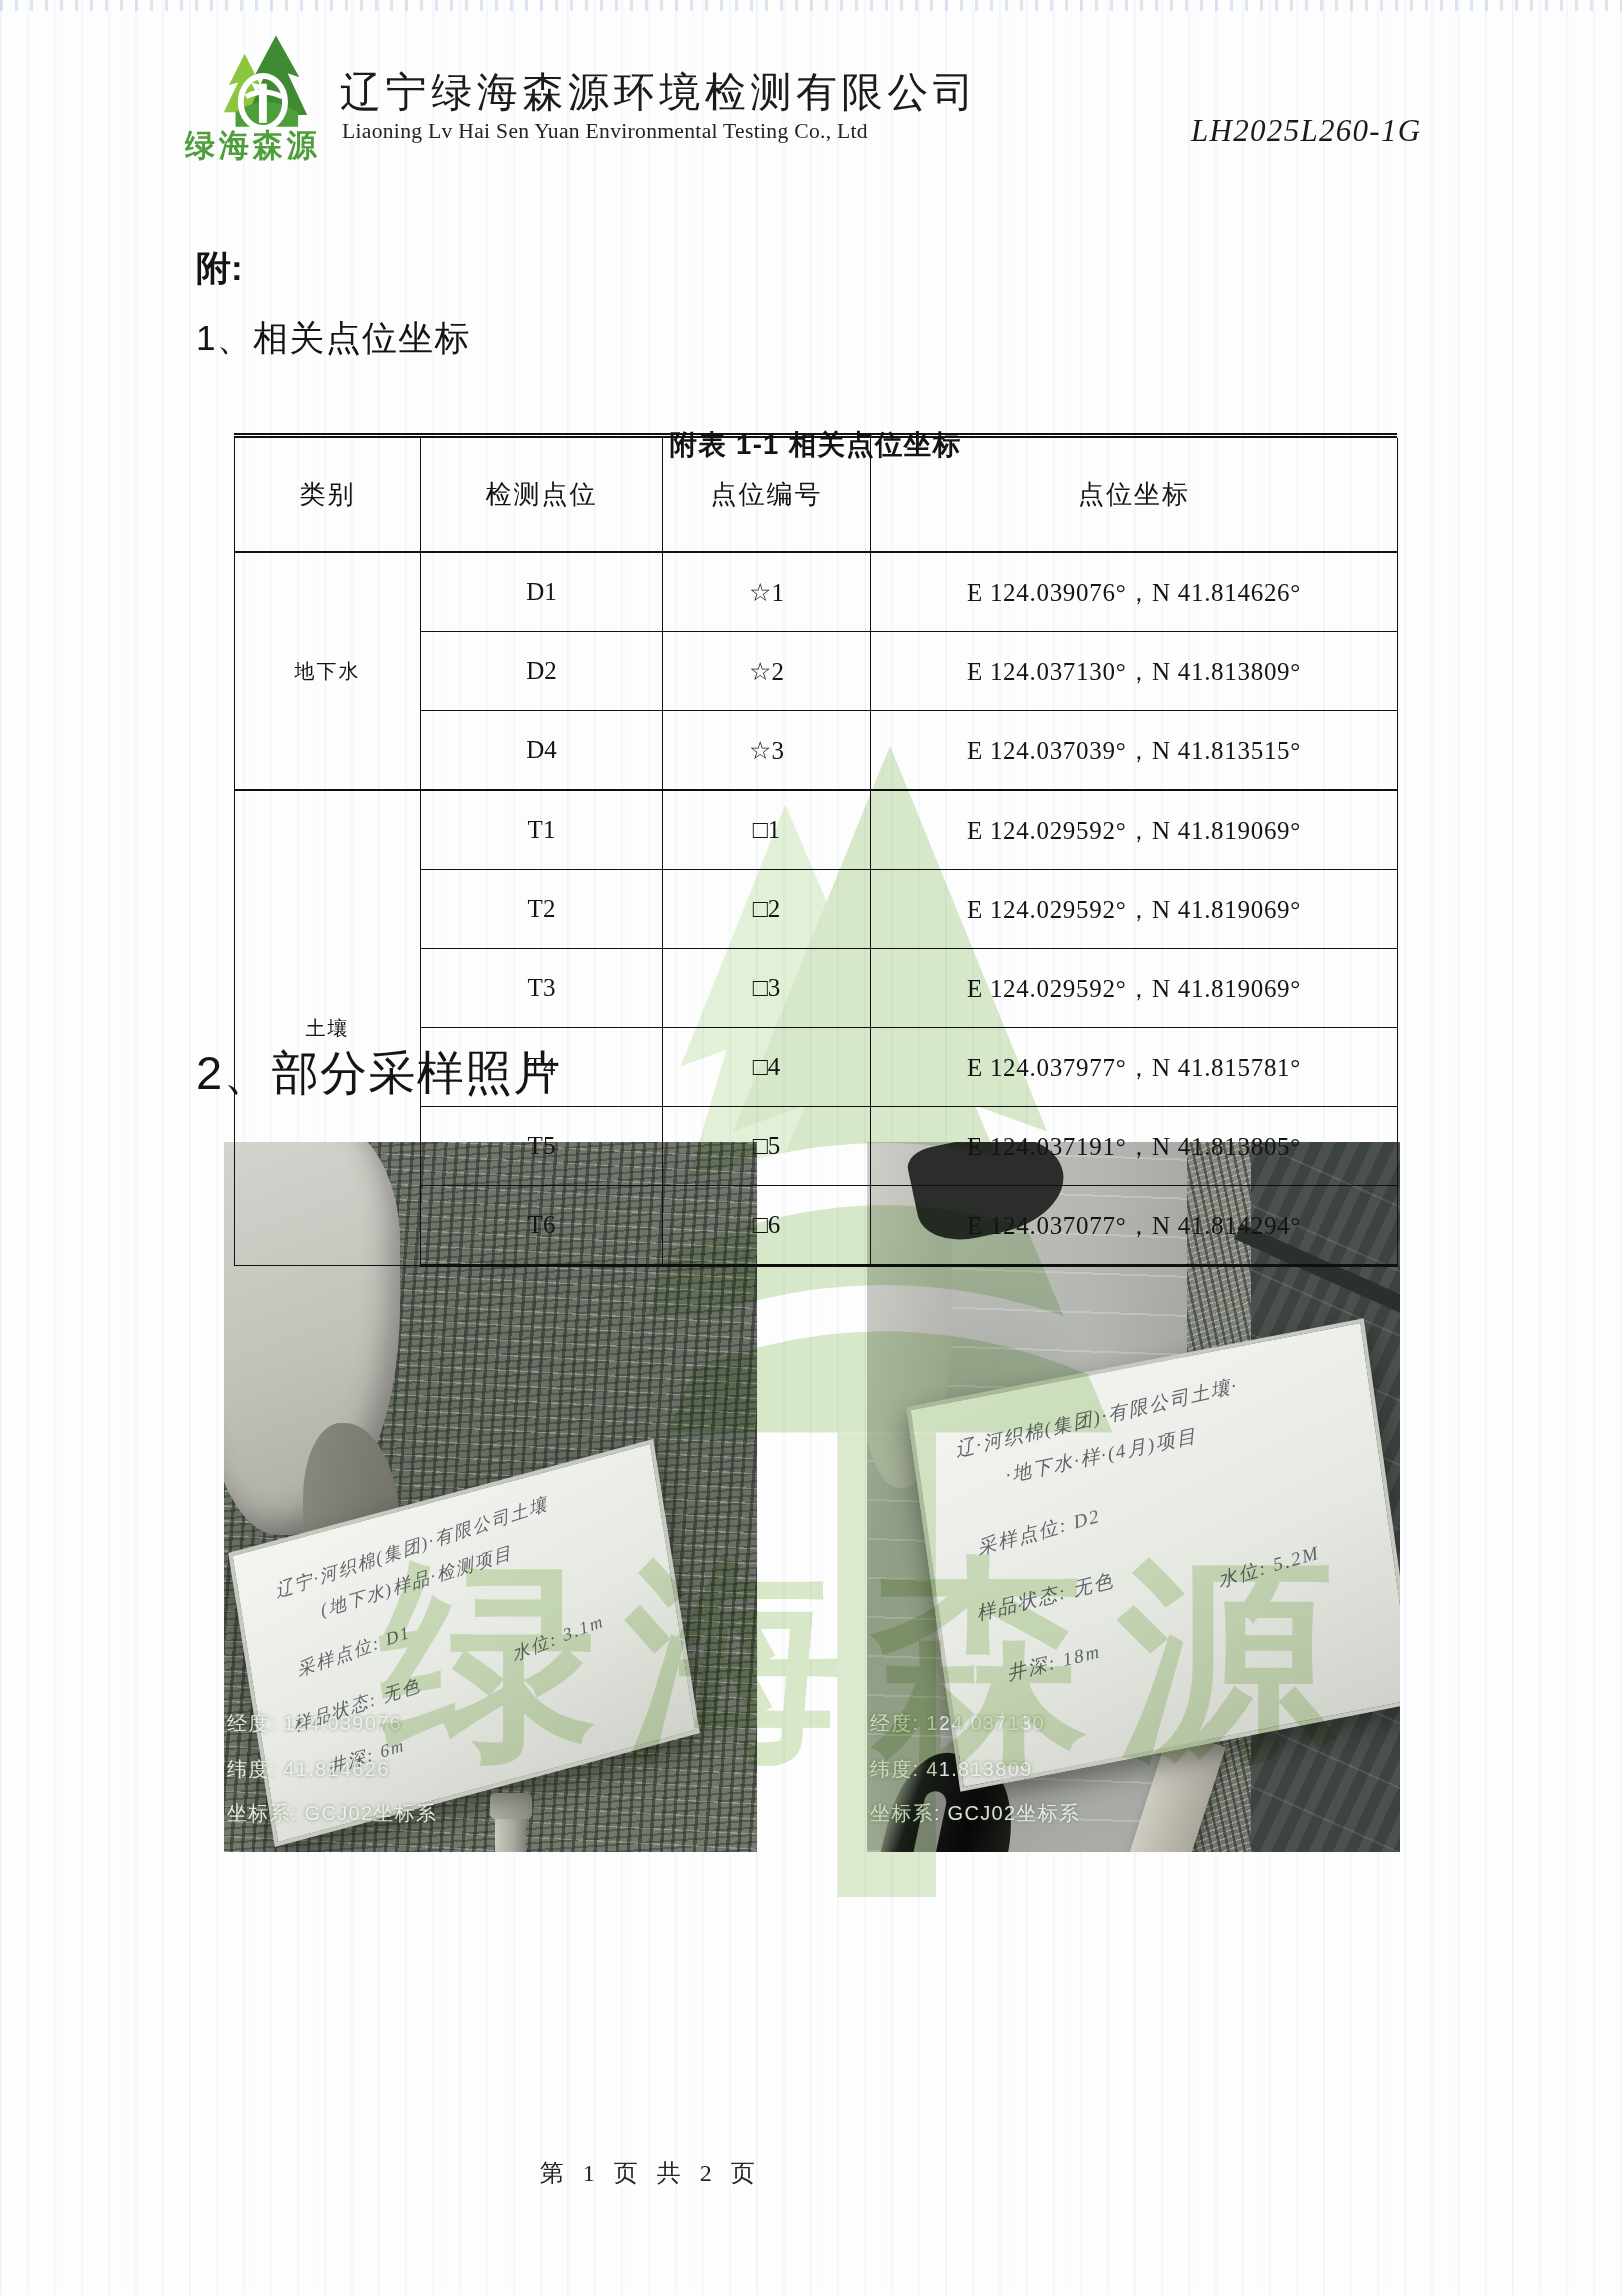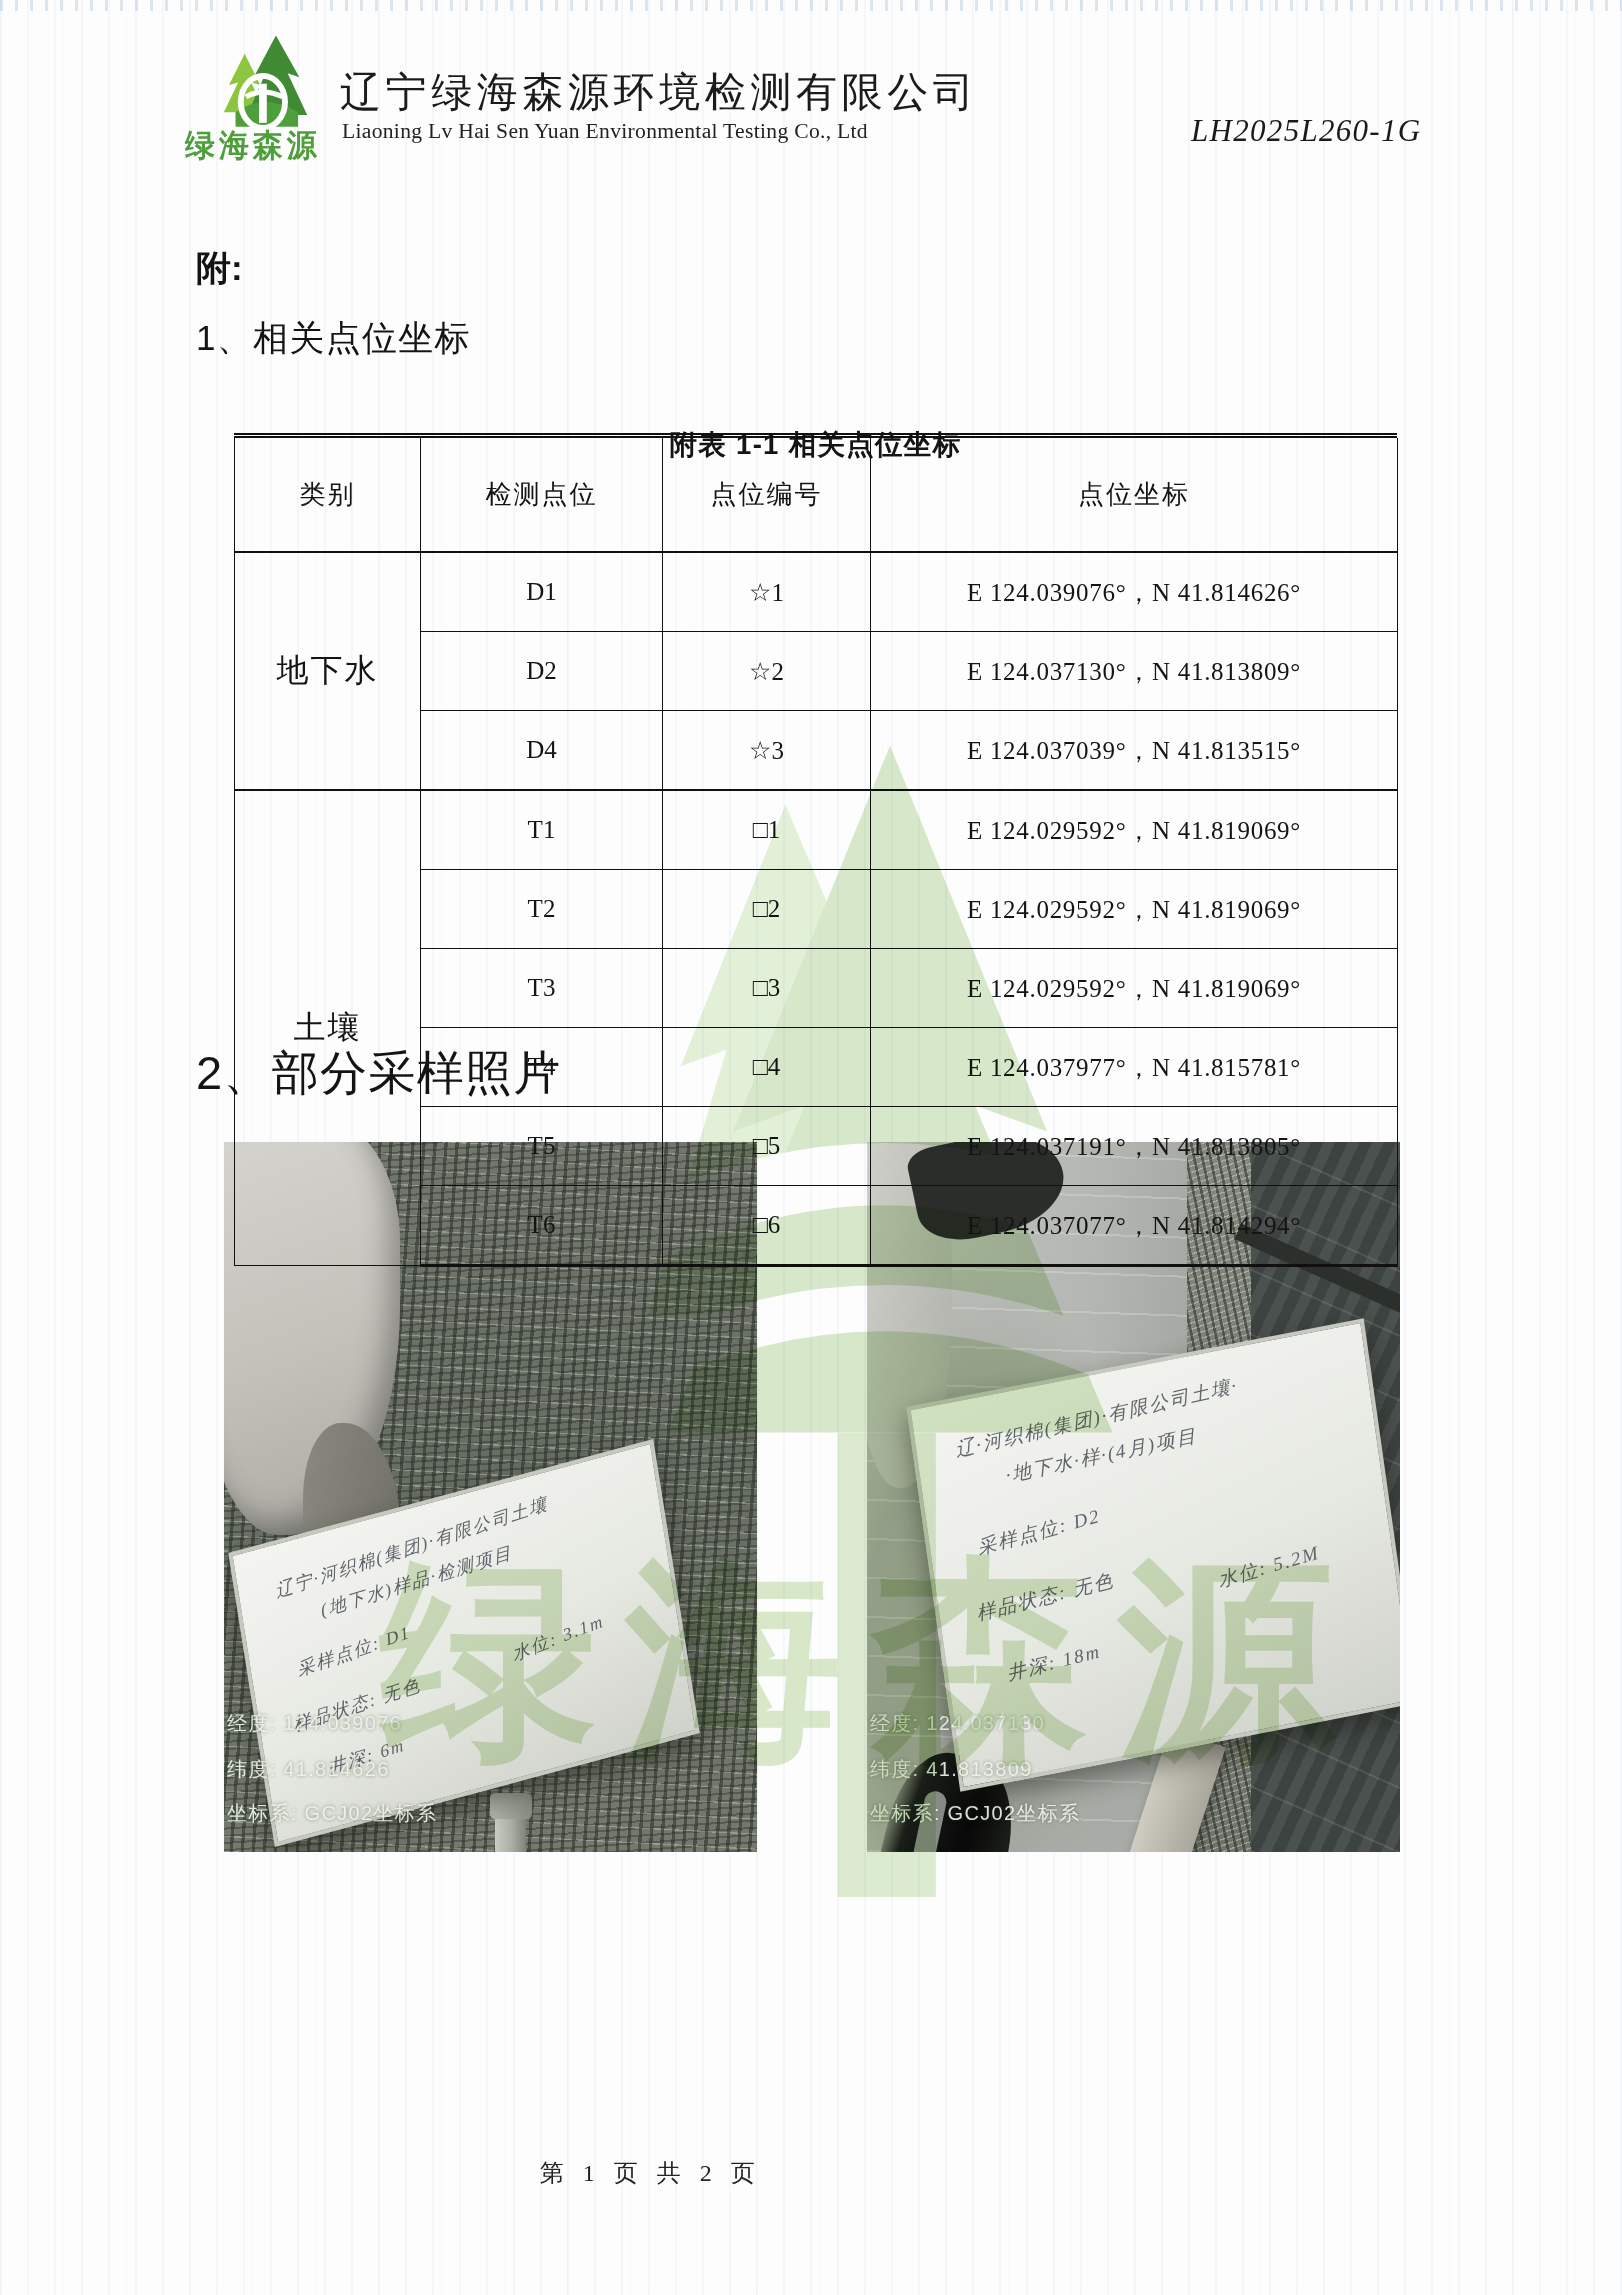--- a/index.html
+++ b/index.html
@@ -57,21 +57,21 @@
   }
   table.coords{border-collapse:collapse; width:1163px; table-layout:fixed;}
   table.coords td, table.coords th{
     border-left:1.3px solid #101010; border-right:1.3px solid #101010;
     border-top:1.3px solid #101010; border-bottom:1.3px solid #101010;
     text-align:center; vertical-align:middle; font-weight:normal;
     font-size:25px; background:transparent; padding:12px;
   }
   table.coords tr.hdr th{height:89px; font-size:26px; letter-spacing:2px; border-top:none; border-bottom:2.6px solid #101010;}
   table.coords tr.body-row td{height:54px;}
-  table.coords td.cat{font-size:32px; letter-spacing:2px;}
+  table.coords td.cat{font-size:20px; letter-spacing:2px;}
   table.coords tr.group-start td{border-top:2.6px solid #101010;}
   table.coords tr.last td{border-bottom:3.3px solid #101010;}
   table.coords .coord-cell{letter-spacing:0.7px;}
   .c1{width:186px}.c2{width:242px}.c3{width:208px}.c4{width:527px}
 
   
   .photo{position:absolute; top:1142px; width:533px; height:710px; overflow:hidden; z-index:1; background:#8e948b;}
   .photo-left{left:224px;}
   .photo-right{left:867px;}
 

